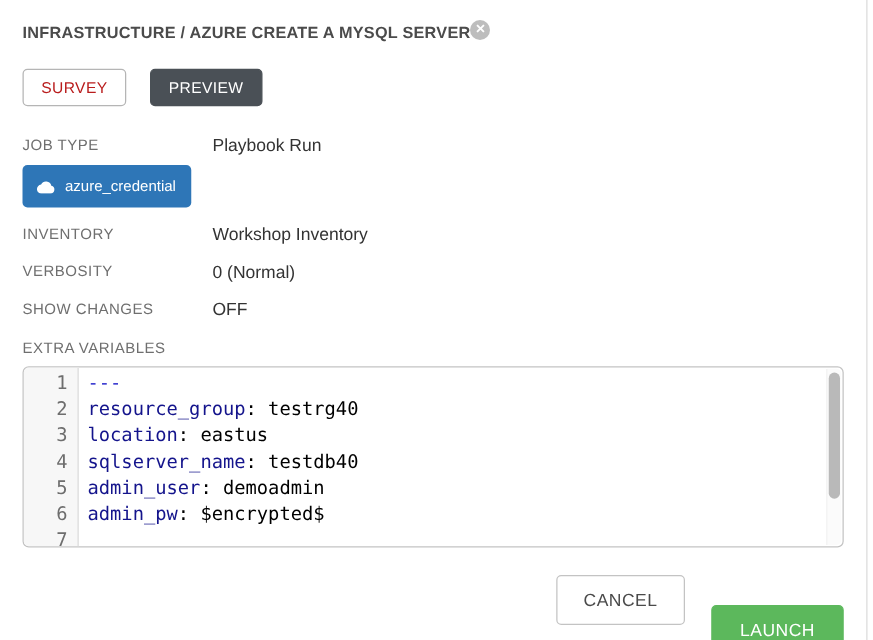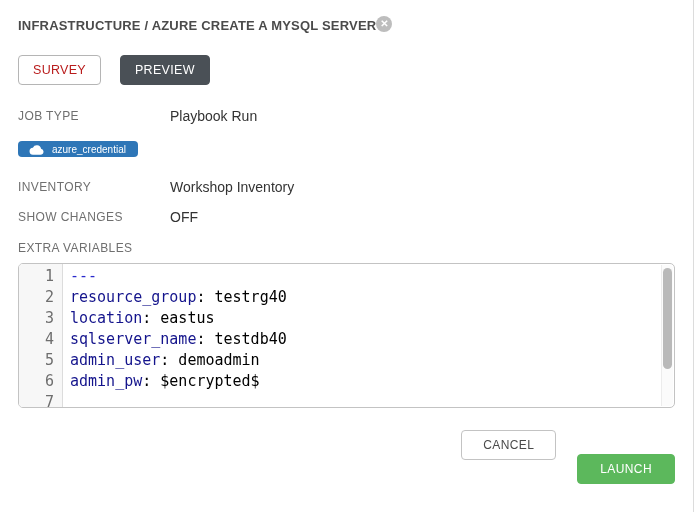--- a/index.html
+++ b/index.html
@@ -49,23 +49,23 @@
   .row { display: flex; align-items: center; min-height: 19px; margin-bottom: 11px; }
   .row.r-job { margin-bottom: 12px; }
   .row.r-credential { height: 22px; margin-bottom: 18px; }
   .label {
     width: 152px; flex: 0 0 152px;
     font-size: 12px; color: #6f6f6f; letter-spacing: .4px; line-height: 15px;
   }
   .value { font-size: 14px; color: #333333; line-height: 19px; }
   .badge {
     display: inline-flex; align-items: center; gap: 8px;
-    height: 16px; padding: 0 12px 0 11px; border-radius: 4px;
+    height: 34px; padding: 0 12px 0 11px; border-radius: 4px;
     background: var(--accent-blue, #2e76b7); color: #ffffff;
-    font-size: 10px; cursor: pointer; border: none;
+    font-size: 12px; cursor: pointer; border: none;
     font-family: "Liberation Sans", sans-serif;
   }
   .badge svg { display: block; }
   .ev-label { margin-top: 14px; margin-bottom: 7px; }
   
   .editor {
     position: relative;
     width: 657px; height: 145px;
     border: 1px solid #c3c3c3; border-radius: 5px;
     background: #ffffff; overflow: hidden;
@@ -91,21 +91,21 @@
     background: #fbfbfb; border-left: 1px solid #ececec;
     border-radius: 0 4px 4px 0;
   }
   .thumb {
     position: absolute; top: 3px; left: 1px; width: 9px; height: 101px;
     background: #b9b9b9; border-radius: 5px; cursor: grab;
   }
   
   .actions { margin-top: 22px; display: flex; justify-content: flex-end; gap: 21px; }
   .btn {
-    height: 30px; border-radius: 4px; font-size: 12px; letter-spacing: .4px;
+    height: 40px; border-radius: 4px; font-size: 14px; letter-spacing: .4px;
     cursor: pointer; font-family: "Liberation Sans", sans-serif;
   }
   .btn.cancel {
     background: #ffffff; border: 1px solid #c3c3c3; color: #4a4a4a;
     padding: 0 21px;
   }
   .btn.launch {
     background: var(--launch-green, #5cb85c);
     border: 1px solid var(--launch-green, #5cb85c);
     color: #ffffff; padding: 0 22px; margin-top: 24px;
@@ -142,20 +142,24 @@
         </span>
         <span>azure_credential</span>
       </button>
     </div>
 
     <div class="row">
       <div class="label">INVENTORY</div>
       <div class="value">Workshop Inventory</div>
     </div>
 
+    <div class="row">
+      <div class="label">VERBOSITY</div>
+      <div class="value">0 (Normal)</div>
+    </div>
 
     <div class="row">
       <div class="label">SHOW CHANGES</div>
       <div class="value">OFF</div>
     </div>
 
     <div class="label ev-label">EXTRA VARIABLES</div>
 
     <div class="editor">
       <div class="gutter-bg"></div>

